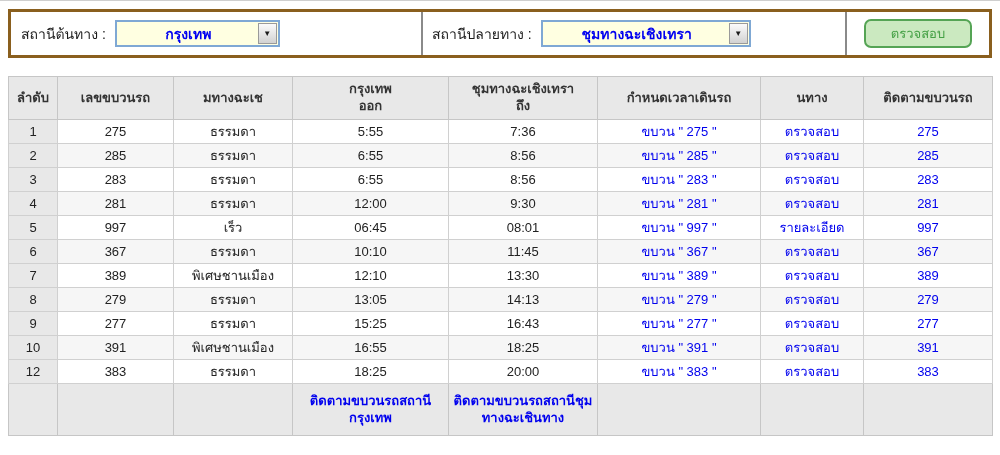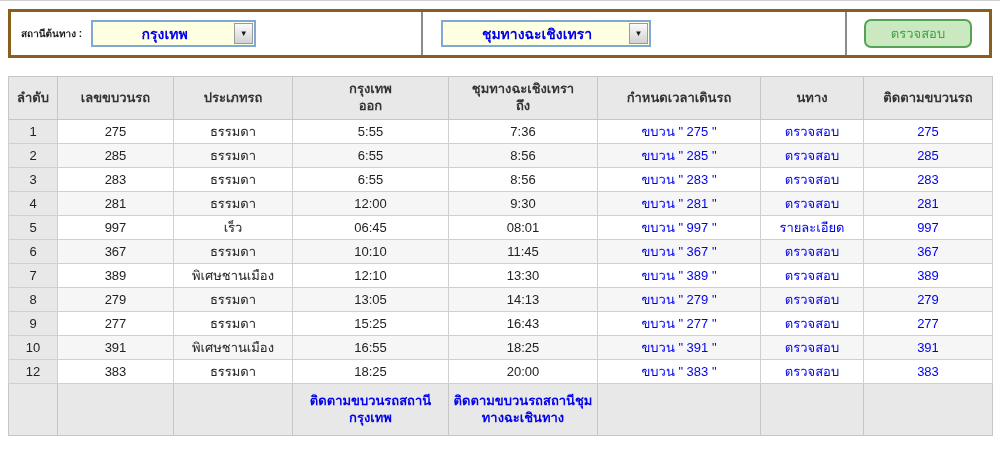--- a/index.html
+++ b/index.html
@@ -21,22 +21,22 @@
     align-items: stretch;
   }
   .bar-section {
     display: flex;
     align-items: center;
   }
   .bar-section.origin  { width: 412px; border-right: 2px solid #8a8a8a; padding-left: 10px; }
   .bar-section.dest    { flex: 1; border-right: 2px solid #8a8a8a; padding-left: 9px; }
   .bar-section.actions { width: 142px; justify-content: center; }
   .bar-label {
-    font-size: 10px;
-    font-weight: bold;
+    font-size: 14px;
+    font-weight: normal;
     color: #1c1c1c;
     white-space: nowrap;
     text-align: right;
   }
   .fake-select {
     position: relative;
     height: 27px;
     margin-left: 9px;
     background: #ffffe1;
     border: 2px solid #7fa8d4;
@@ -129,20 +129,21 @@
 
 <div class="topbar">
   <div class="bar-section origin">
     <span class="bar-label">สถานีต้นทาง :</span>
     <div class="fake-select w-origin">
       <span class="sel-text">กรุงเทพ</span>
       <span class="sel-arrow">▼</span>
     </div>
   </div>
   <div class="bar-section dest">
+    <span class="bar-label">สถานีปลายทาง :</span>
     <div class="fake-select w-dest">
       <span class="sel-text">ชุมทางฉะเชิงเทรา</span>
       <span class="sel-arrow">▼</span>
     </div>
   </div>
   <div class="bar-section actions">
     <button class="check-btn">ตรวจสอบ</button>
   </div>
 </div>
 
@@ -154,21 +155,21 @@
       <col style="width:156px">
     <col style="width:149px">
       <col style="width:163px">
       <col style="width:103px">
       <col style="width:129px">
   </colgroup>
   <thead>
     <tr>
       <th>ลำดับ</th>
       <th>เลขขบวนรถ</th>
-      <th>ประเภทรถ</th>
+      <th>มทางฉะเช</th>
       <th>
         <span class="hdr-line">กรุงเทพ</span>
         <span class="hdr-line">ออก</span>
       </th>
       <th>
         <span class="hdr-line">ชุมทางฉะเชิงเทรา</span>
         <span class="hdr-line">ถึง</span>
       </th>
       <th>กำหนดเวลาเดินรถ</th>
       <th>นทาง</th>

